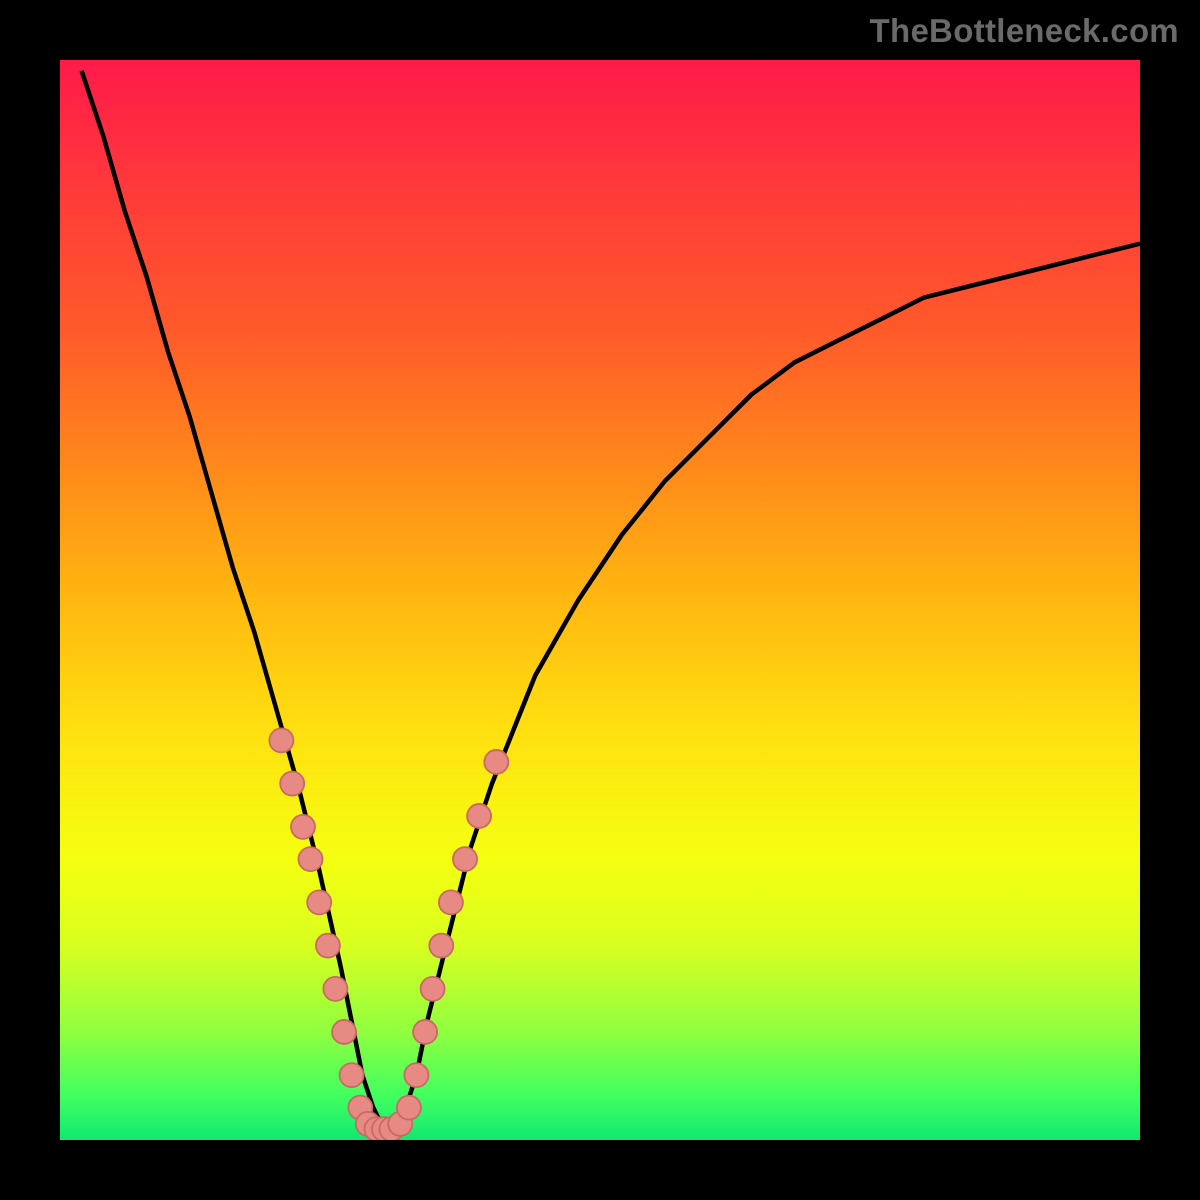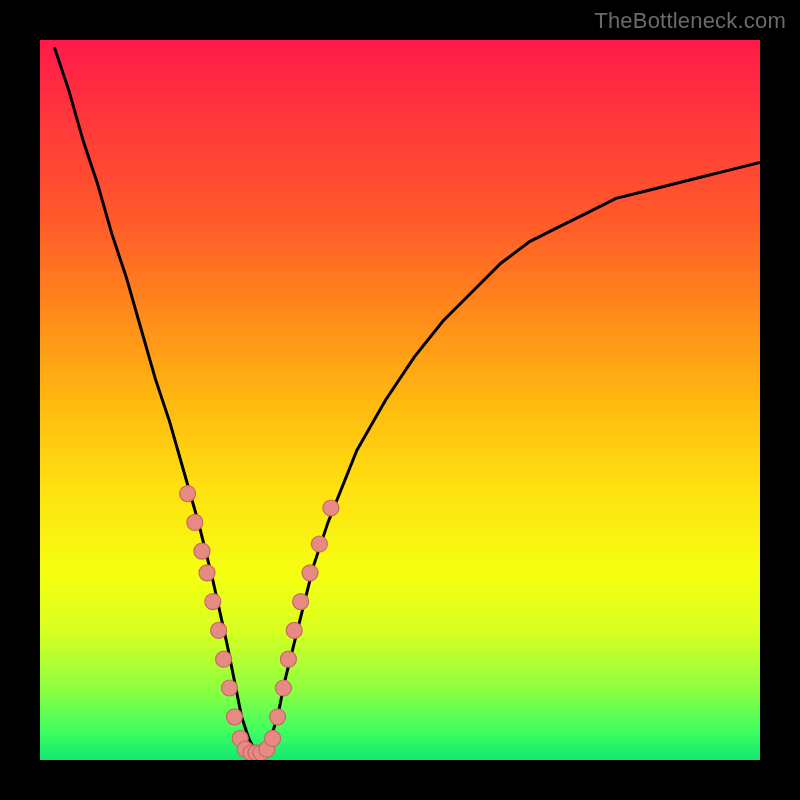--- a/index.html
+++ b/index.html
@@ -30,21 +30,21 @@
       #40ff60 96%,
       #10e870 100%
     );
   }
   .watermark {
     position: absolute;
     top: 8px;
     right: 14px;
     color: #6a6a6a;
     font-size: 22px;
-    font-weight: 400;
+    font-weight: 700;
     letter-spacing: 0.2px;
     z-index: 5;
   }
   svg.curve {
     position: absolute;
     left: 0;
     top: 0;
     width: 720px;
     height: 720px;
     z-index: 2;

